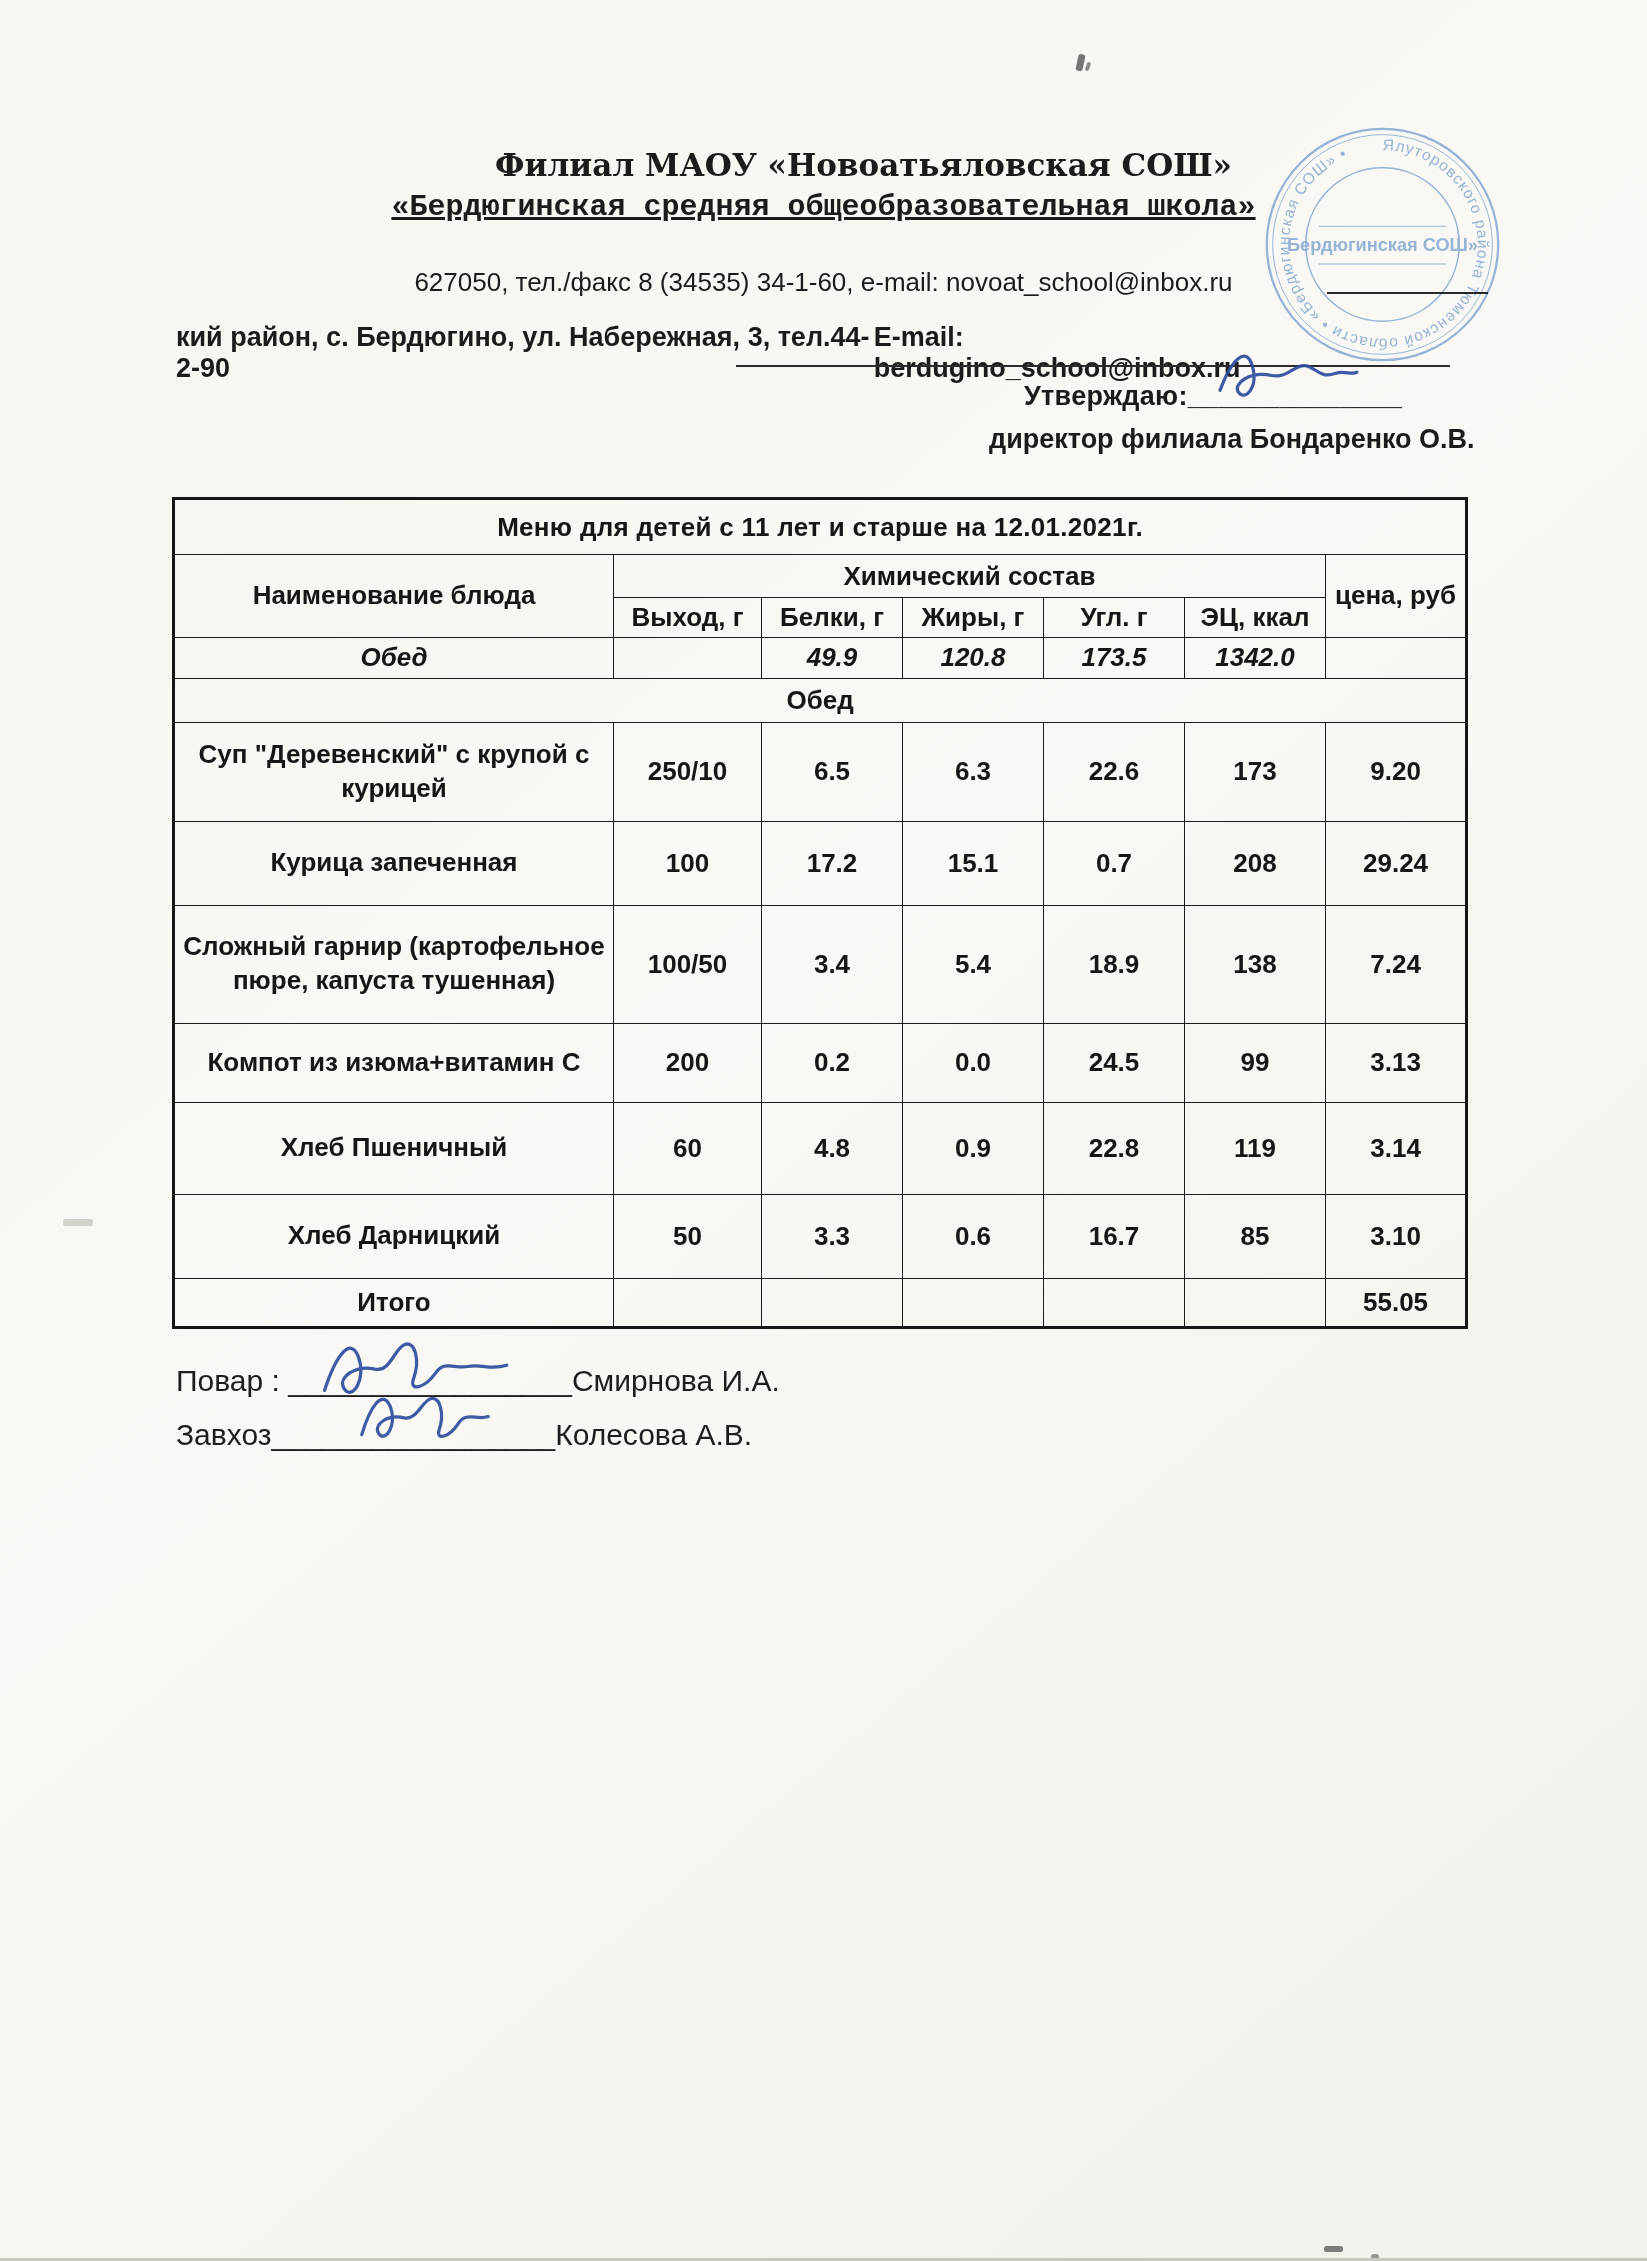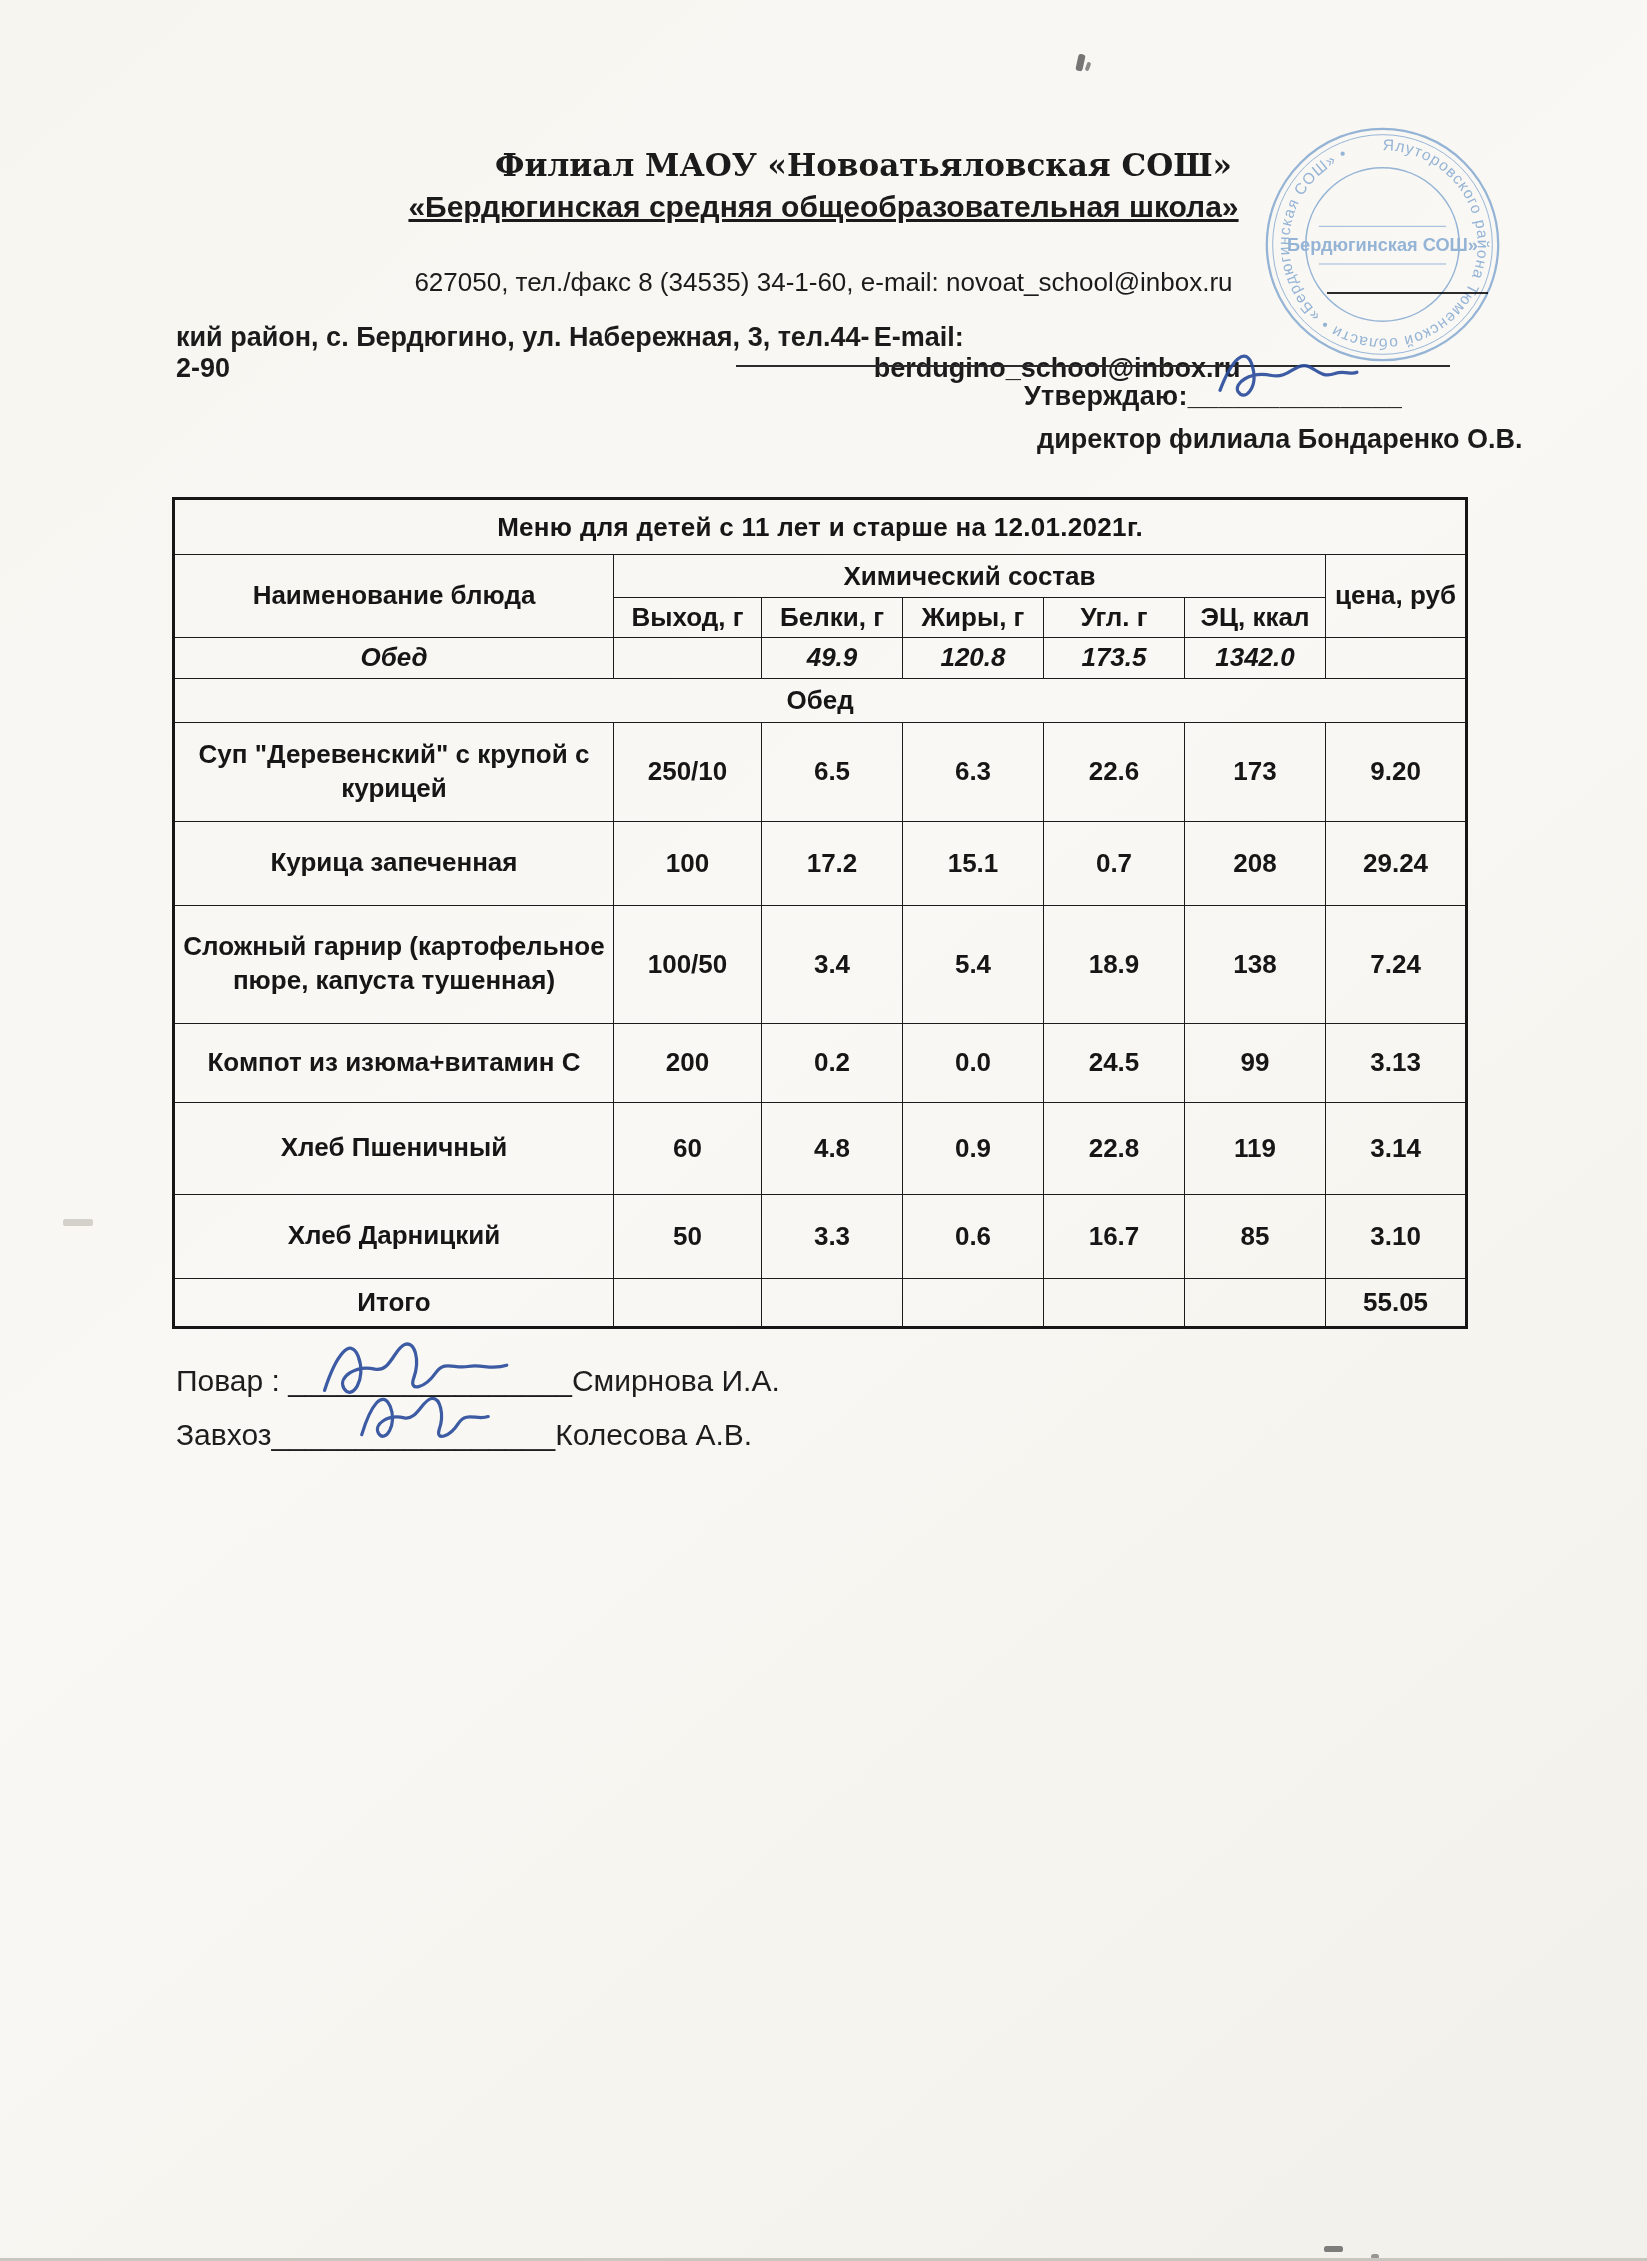--- a/index.html
+++ b/index.html
@@ -5,30 +5,30 @@
   html,body{margin:0;padding:0;background:#e6e4df;}
   .page{
     position:relative;width:1647px;height:2261px;overflow:hidden;
     background:linear-gradient(140deg,#f7f5f0 0%,#f9f8f4 45%,#f2f0ea 100%);
     font-family:"Liberation Sans",sans-serif;color:#1b1b1b;
   }
   .page::after{content:"";position:absolute;left:0;right:0;bottom:0;height:3.2px;background:#c9c6bf;}
   
   .hline{position:absolute;left:0;width:1647px;text-align:center;}
   .org-title{top:147px;font-family:"DejaVu Serif",serif;font-weight:bold;font-size:31px;margin-left:40px;}
-  .school-title{top:190px;font-family:Liberation Sans, sans-serif;font-weight:bold;font-size:30px;text-decoration:underline;}
+  .school-title{top:190px;font-family:Liberation Mono, monospace;font-weight:bold;font-size:30px;text-decoration:underline;}
   .addr1{top:233px;font-size:26px;text-decoration:underline;}
   .addr2{top:267px;font-size:26px;}
   .tail-underline{position:absolute;top:292px;left:1327px;width:161px;border-bottom:2.6px solid #2a2a2a;}
   .branch-line{position:absolute;top:322px;left:0;width:1505px;box-sizing:border-box;
     padding:0 198px 0 176px;display:flex;justify-content:space-between;
     font-weight:bold;font-size:27px;}
   .rule{position:absolute;top:365px;left:736px;width:714px;border-top:2.6px solid #2b2b2b;}
   .approve{position:absolute;top:381px;left:1024px;font-weight:bold;font-size:27px;letter-spacing:0.3px;}
-  .director{position:absolute;top:424px;left:989px;font-weight:bold;font-size:27px;margin-left:48px;}
+  .director{position:absolute;top:424px;left:989px;font-weight:bold;font-size:27px;}
   
   .stamp{position:absolute;top:121px;left:1259px;width:247px;height:247px;opacity:.8;mix-blend-mode:multiply;}
   
   .sig{position:absolute;}
   .sig path{fill:none;stroke:#2b4d9c;stroke-width:5;stroke-linecap:round;opacity:.92;}
   .sig-approve{top:340px;left:1212px;}
   .sig-cook{top:1329px;left:318px;}
   .sig-manager{top:1383px;left:354px;}
   
   table.menu{position:absolute;top:497px;left:172px;width:1296px;border-collapse:collapse;

